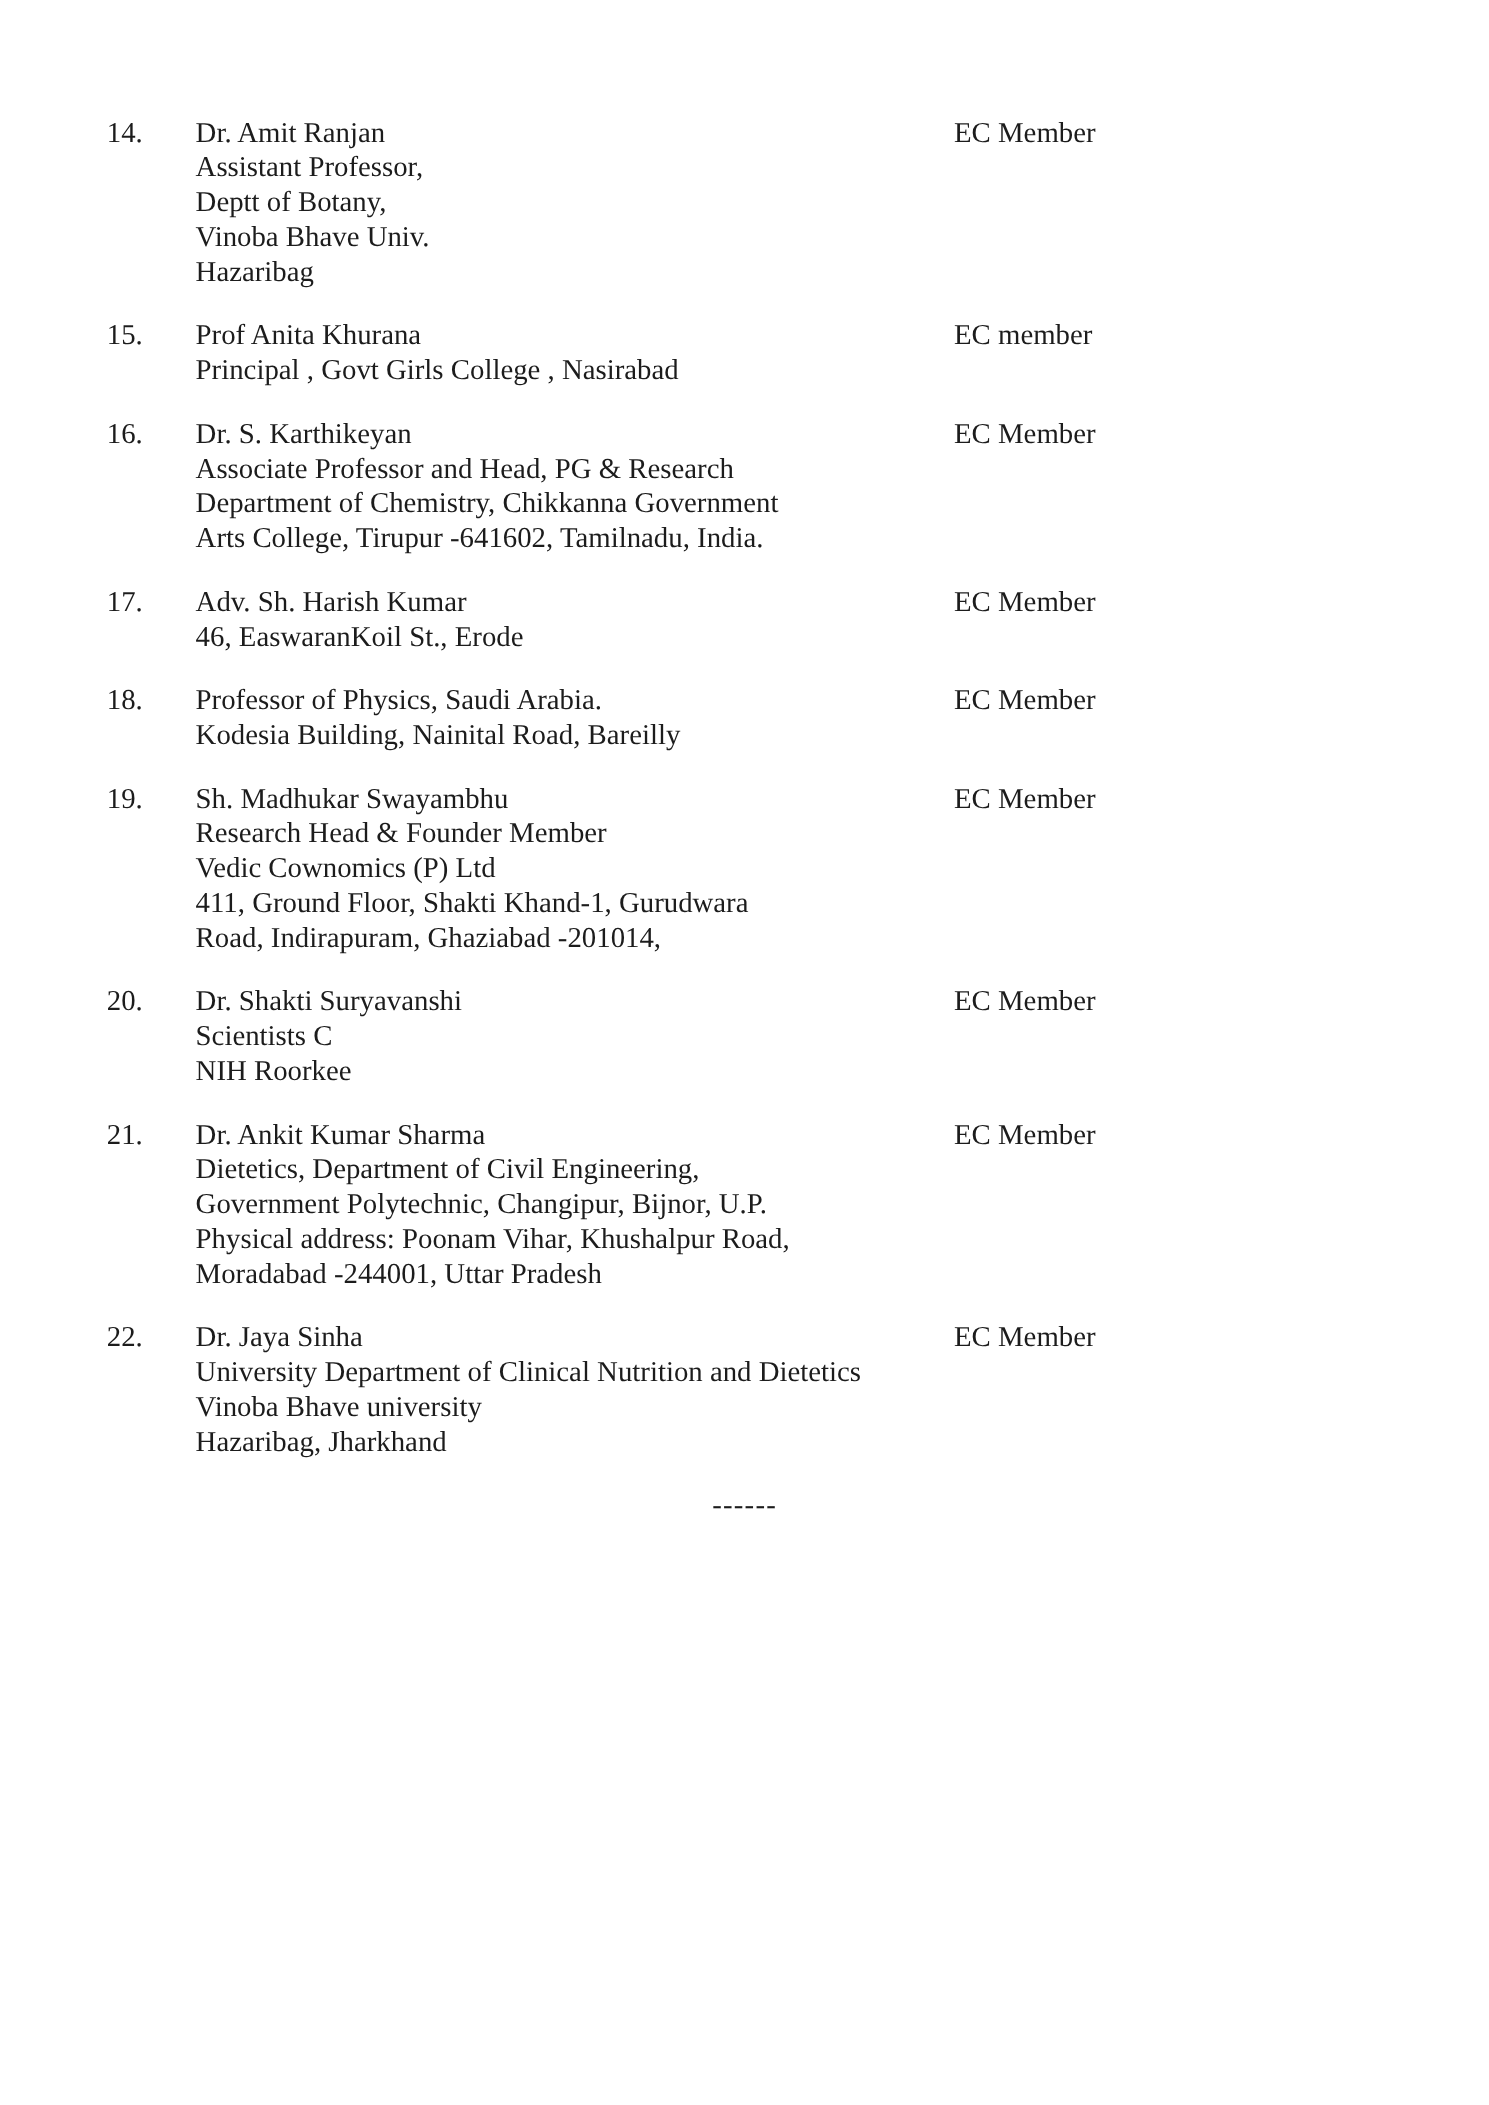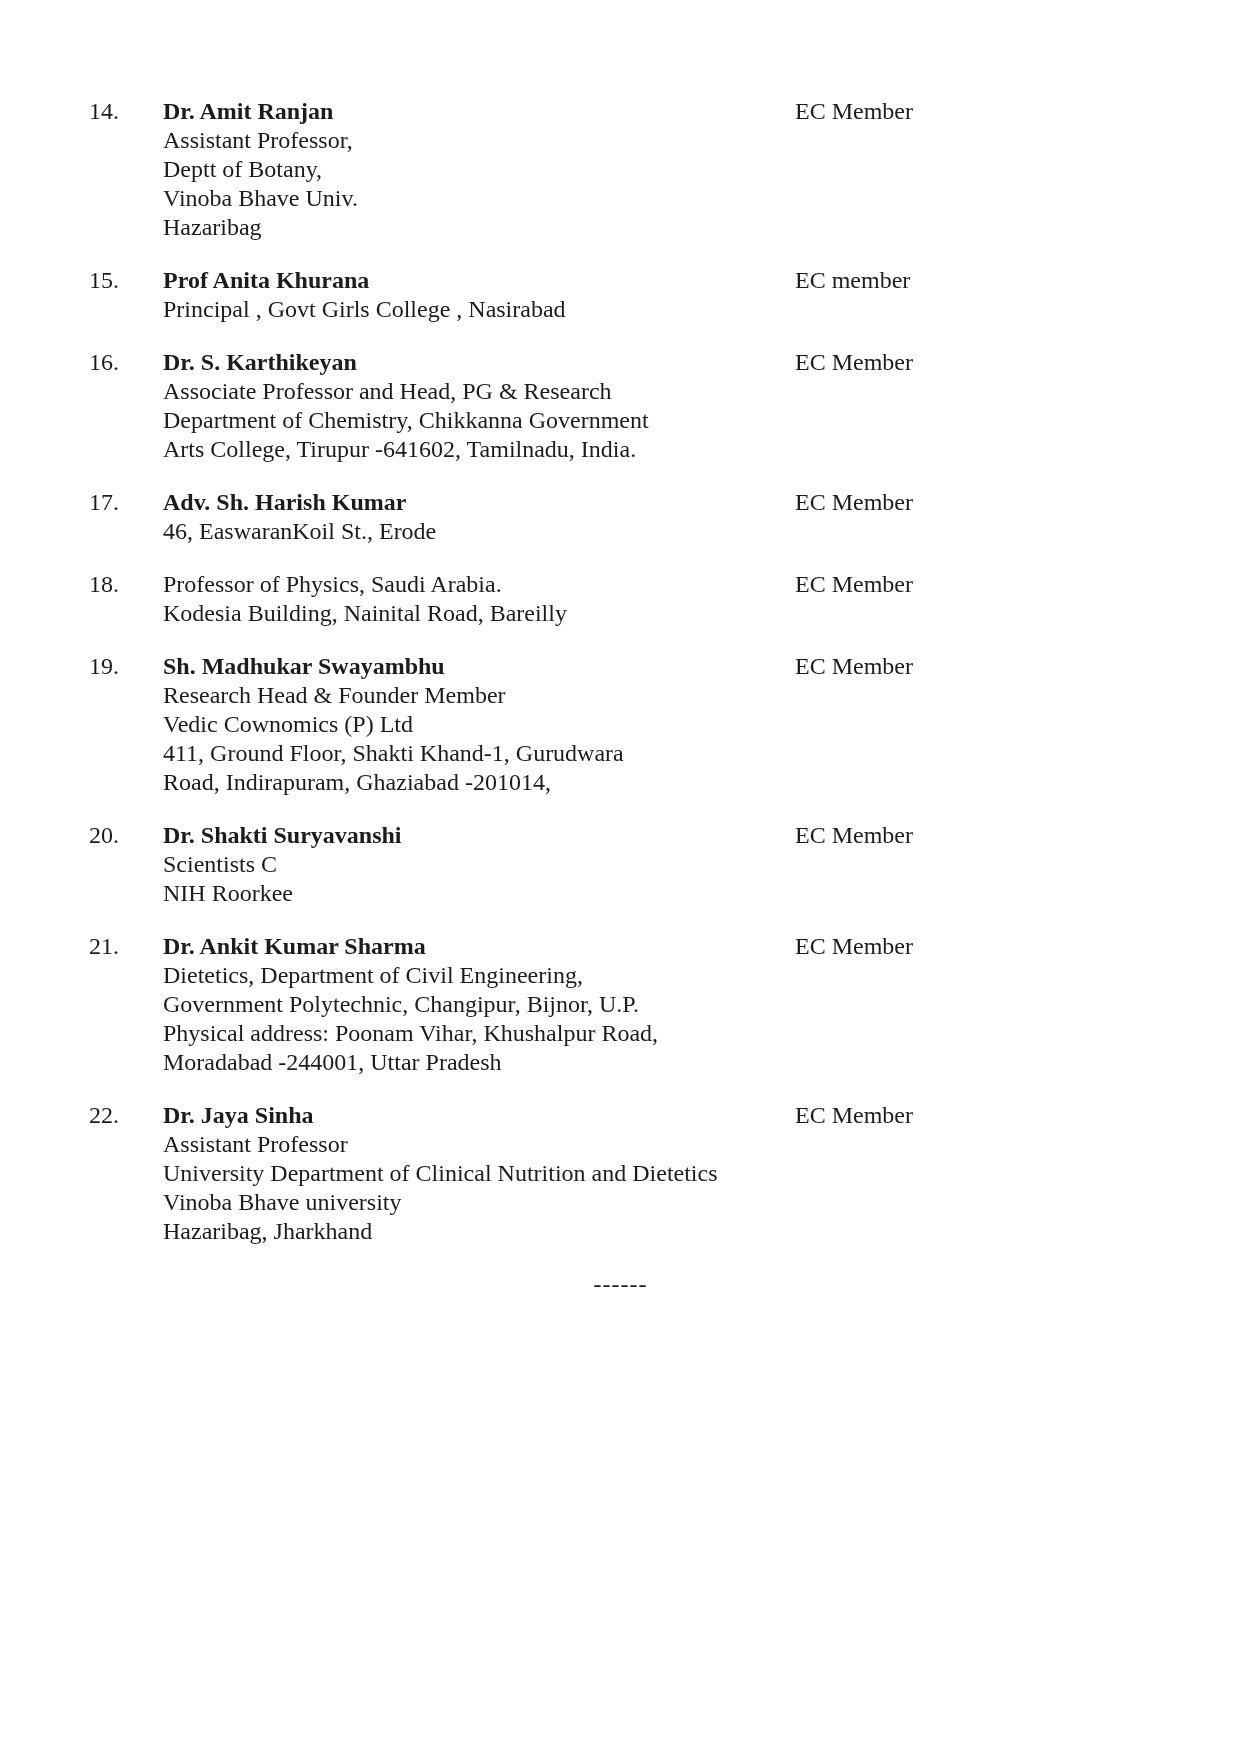--- a/index.html
+++ b/index.html
@@ -28,21 +28,21 @@
     margin-bottom: 24px;
     font-size: 24px;
     line-height: 29px;
   }
   .member-number {
     position: absolute;
     left: 89px;
     top: 0;
   }
   .member-name {
-    font-weight: bold;
+    font-weight: normal;
     white-space: pre;
   }
   .member-detail {
     white-space: pre;
   }
   .member-role {
     position: absolute;
     left: 763px;
     top: 0;
     font-weight: normal;
@@ -119,21 +119,20 @@
         <div class="member-name">Dr. Ankit Kumar Sharma</div>
         <div class="member-detail">Dietetics, Department of Civil Engineering,</div>
         <div class="member-detail">Government Polytechnic, Changipur, Bijnor, U.P.</div>
         <div class="member-detail">Physical address: Poonam Vihar, Khushalpur Road,</div>
         <div class="member-detail">Moradabad -244001, Uttar Pradesh</div>
         <div class="member-role">EC Member</div>
       </div>
       <div class="member-item">
         <div class="member-number">22.</div>
         <div class="member-name">Dr. Jaya Sinha</div>
-        <div class="member-detail">Assistant Professor</div>
         <div class="member-detail">University Department of Clinical Nutrition and Dietetics</div>
         <div class="member-detail">Vinoba Bhave university</div>
         <div class="member-detail">Hazaribag, Jharkhand</div>
         <div class="member-role">EC Member</div>
       </div>
     </div>
   <div class="separator-row">------</div>
 </div>
 
 </body></html>

